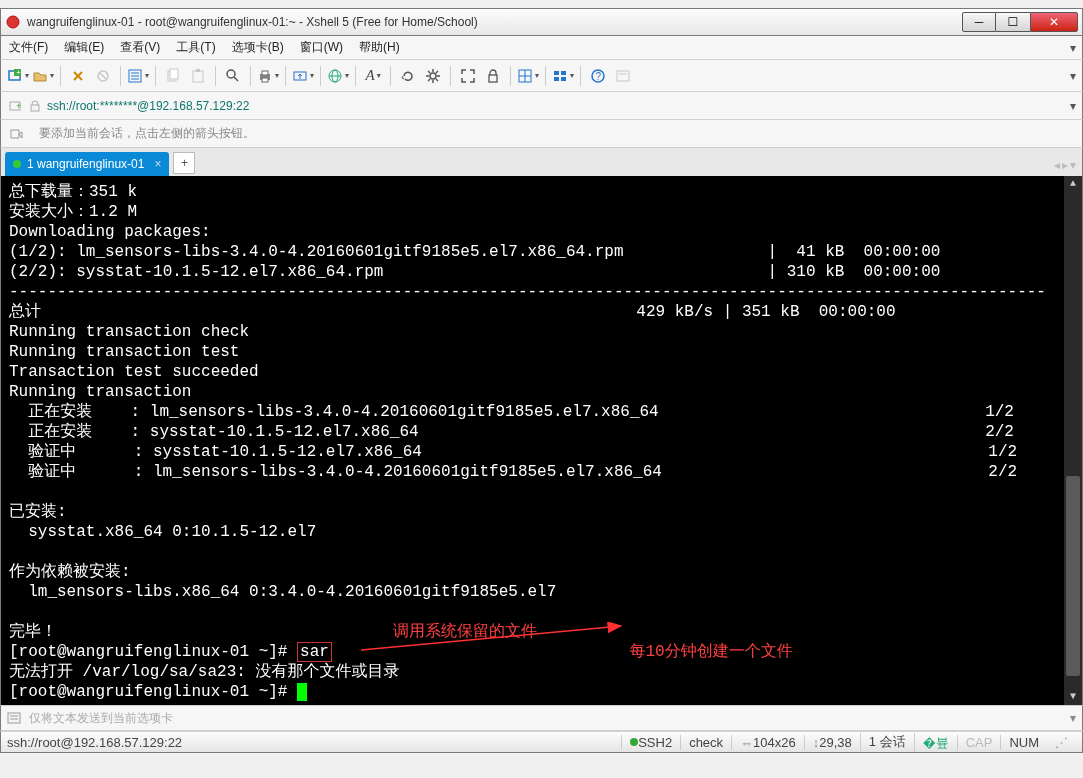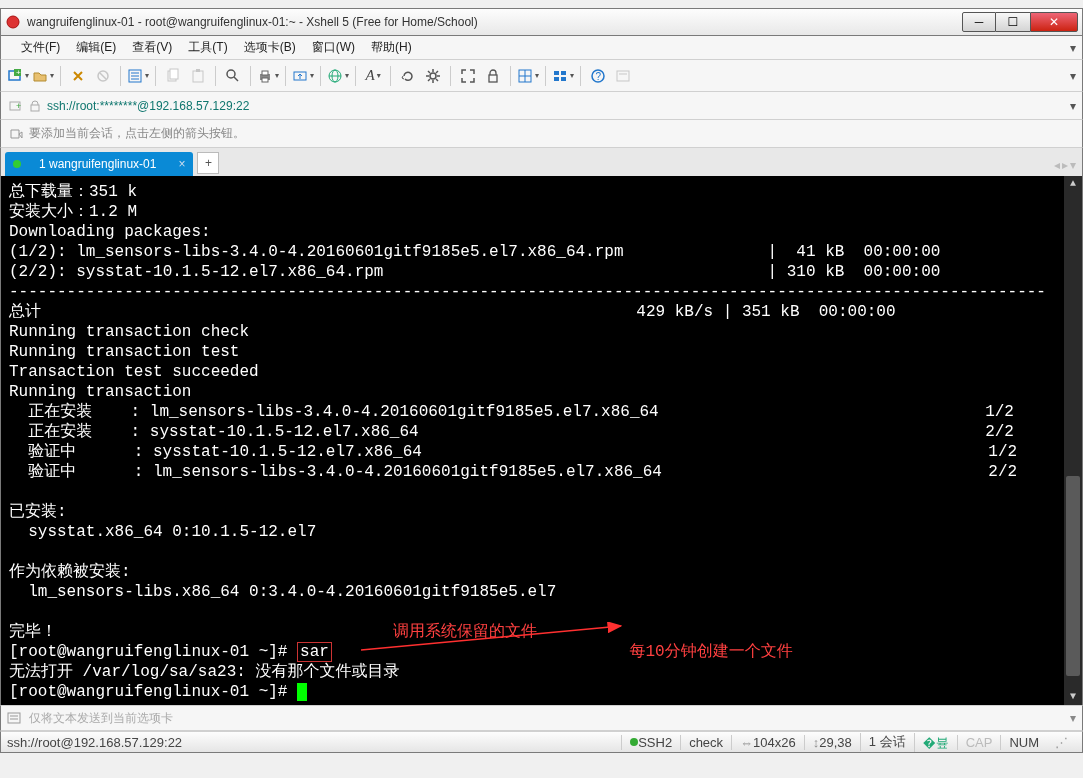--- a/index.html
+++ b/index.html
@@ -9,41 +9,41 @@
   .titlebar { height: 28px; background: linear-gradient(#fdfdfd,#e8e8e8); border: 1px solid #7a7a7a; display: flex; align-items: center; padding: 0 4px; margin-top: 8px; }
   .titlebar .app-icon { width:16px; height:16px; margin-right:6px; display:flex; align-items:center; justify-content:center; }
   .titlebar .title-text { flex: 1; color: #333; }
   .win-btns { display:flex; gap:0; }
   .win-btn { width:34px; height:20px; border:1px solid #555; display:flex; align-items:center; justify-content:center; font-size:12px; background:linear-gradient(#f7f7f7,#d4d4d4); }
   .win-btn.min { border-radius:2px 0 0 2px; }
   .win-btn.close { background:linear-gradient(#e67,#c21); color:#fff; width:48px; border-radius:0 2px 2px 0; }
   .win-btn.max { border-left:0; border-right:0; }
 
   
-  .menubar { height:24px; background:#f6f6f6; border-left:1px solid #7a7a7a; border-right:1px solid #7a7a7a; border-bottom:1px solid #d0d0d0; display:flex; align-items:center; padding:0 14px; gap:4px; position:relative; }
+  .menubar { height:24px; background:#f6f6f6; border-left:1px solid #7a7a7a; border-right:1px solid #7a7a7a; border-bottom:1px solid #d0d0d0; display:flex; align-items:center; padding:0 2px; gap:4px; position:relative; }
   .menubar .menu-item { padding:2px 6px; color:#222; }
   .menubar .menu-overflow { position:absolute; right:6px; color:#555; }
 
   
   .toolbar { height:32px; background:#f6f6f6; border-left:1px solid #7a7a7a; border-right:1px solid #7a7a7a; border-bottom:1px solid #d0d0d0; display:flex; align-items:center; padding:0 6px; gap:3px; position:relative; }
   .toolbar .tbtn { min-width:22px; height:22px; display:flex; align-items:center; justify-content:center; color:#444; position:relative; }
   .toolbar .tbtn.dd::after { content:"▾"; font-size:8px; margin-left:2px; color:#555; }
   .toolbar .sep { width:1px; height:20px; background:#ccc; margin:0 3px; }
   .toolbar .overflow { position:absolute; right:6px; color:#555; }
 
   
   .addressbar { height:28px; background:#f6f6f6; border-left:1px solid #7a7a7a; border-right:1px solid #7a7a7a; border-bottom:1px solid #d0d0d0; display:flex; align-items:center; padding:0 8px; gap:6px; color:#888; position:relative; }
   .addressbar .overflow { position:absolute; right:6px; color:#555; }
 
   
-  .hintbar { height:28px; background:#f6f6f6; border-left:1px solid #7a7a7a; border-right:1px solid #7a7a7a; border-bottom:1px solid #d0d0d0; display:flex; align-items:center; padding:0 8px; gap:6px; color:#888; }
+  .hintbar { height:28px; background:#f6f6f6; border-left:1px solid #7a7a7a; border-right:1px solid #7a7a7a; border-bottom:1px solid #d0d0d0; display:flex; align-items:center; padding:0 8px; gap:16px; color:#888; }
 
   
   .tabstrip { height:28px; background:#e8e8e8; border-left:1px solid #7a7a7a; border-right:1px solid #7a7a7a; display:flex; align-items:flex-end; padding:0 4px; position:relative; }
-  .tab { height:24px; background:#0a8ad6; color:#fff; border-radius:3px 3px 0 0; display:flex; align-items:center; padding:0 8px; gap:18px; font-size:12px; }
+  .tab { height:24px; background:#0a8ad6; color:#fff; border-radius:3px 3px 0 0; display:flex; align-items:center; padding:0 8px; gap:6px; font-size:12px; }
   .tab .dot { width:8px; height:8px; background:#3c3; border-radius:50%; }
   .tab .close { color:#cde; margin-left:4px; }
   .newtab { width:22px; height:22px; background:#fff; border:1px solid #bbb; display:flex; align-items:center; justify-content:center; margin-left:4px; margin-bottom:2px; color:#555; }
   .tabstrip .nav { position:absolute; right:6px; bottom:4px; display:flex; gap:2px; color:#bbb; }
 
   
   .terminal-wrap { border-left:1px solid #7a7a7a; border-right:1px solid #7a7a7a; }
   .terminal { background:#000; color:#fff; font-family:"Consolas","Courier New",monospace; font-size:16px; line-height:20px; padding:6px 8px 0 8px; height:529px; white-space:pre; overflow:hidden; position:relative; }
   .terminal-scrollbar { position:absolute; right:0; top:0; bottom:0; width:18px; background:#2a2a2a; }
   .terminal-scrollbar .thumb { position:absolute; left:2px; right:2px; top:300px; height:200px; background:#5a5a5a; border-radius:2px; }

